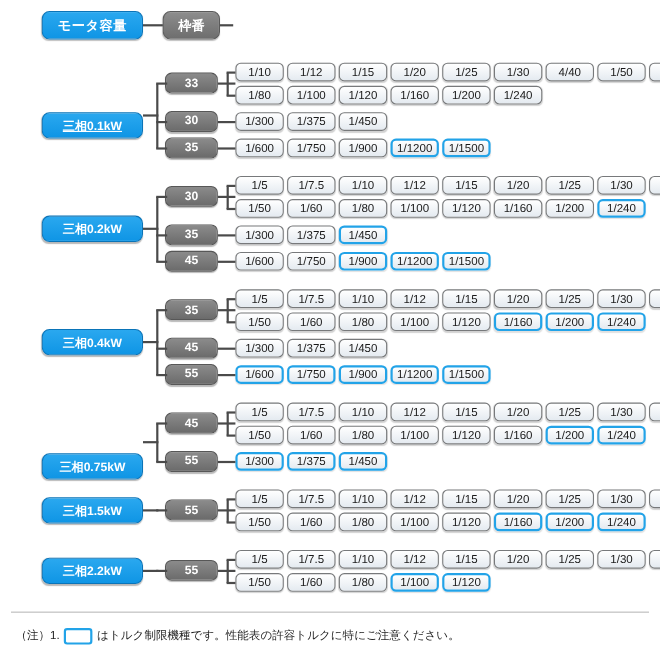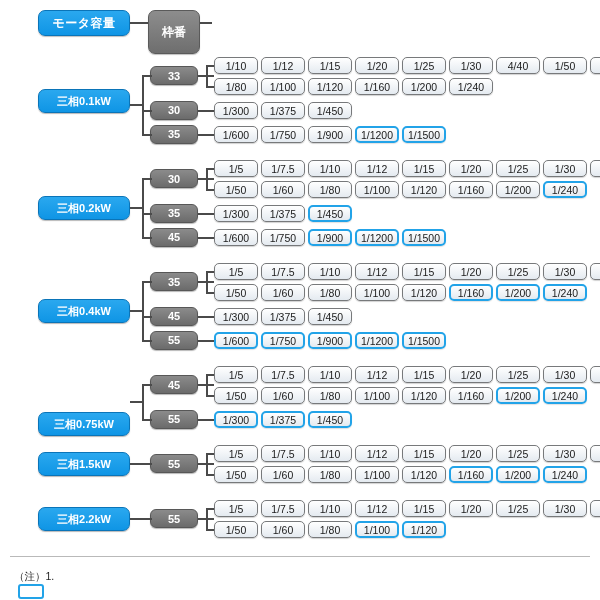--- a/index.html
+++ b/index.html
@@ -17,21 +17,21 @@
   .hdr-motor{
     left:38px;top:10px;width:92px;height:26px;
     background:linear-gradient(#2aa8ef,#0f95e5);
     border:1px solid #0a74b8;border-radius:7px;
     color:#ffffff;font-size:12px;font-weight:bold;
     display:flex;align-items:center;justify-content:center;
     letter-spacing:.5px;
     box-shadow:0 1px 1px rgba(0,0,0,.25);
   }
   .hdr-frame{
-    left:148px;top:10px;width:52px;height:44px;
+    left:148px;top:10px;width:52px;height:26px;
     background:linear-gradient(#8d8d8d,#6e6e6e);
     border:1px solid #5a5a5a;border-radius:7px;
     color:#ffffff;font-size:12px;font-weight:bold;
     display:flex;align-items:center;justify-content:center;
     box-shadow:0 1px 1px rgba(0,0,0,.25);
   }
   .hdr-ratio{
     left:212px;top:10px;width:346px;height:26px;
     background:#bcdcf0;border:1px solid #6d6d6d;border-radius:8px;
     color:#1a1a1a;font-size:13px;font-weight:bold;
@@ -76,21 +76,21 @@
 
   
   .ln-h{background:#4a4a4a;height:2px;}
   .ln-v{background:#4a4a4a;width:2px;}
 
   
   .rule{left:10px;width:580px;height:1px;background:#b9b9b9;top:556px;}
   .note{
     left:14px;top:570px;width:560px;height:16px;
     font-size:10.5px;color:#1f1f1f;
-    display:flex;white-space:nowrap;flex-direction:column;
+    display:flex;align-items:center;white-space:nowrap;
   }
   .note-box{
     display:inline-block;width:22px;height:11px;
     border:2px solid #22a3e8;border-radius:3px;background:#ffffff;
     margin:0 4px;vertical-align:middle;flex:0 0 auto;
   }
 </style>
 </head>
 <body>
 
@@ -127,21 +127,21 @@
       <div class="abs chip" style="left: 308px; top: 102px;">1/450</div>
       <div class="abs frame" style="top: 100.5px;">30</div>
       <div class="abs ln-h" style="left: 198px; top: 109.5px; width: 16px;"></div>
       <div class="abs chip" style="left: 214px; top: 126px;">1/600</div>
       <div class="abs chip" style="left: 261px; top: 126px;">1/750</div>
       <div class="abs chip" style="left: 308px; top: 126px;">1/900</div>
       <div class="abs chip hl" style="left: 355px; top: 126px;">1/1200</div>
       <div class="abs chip hl" style="left: 402px; top: 126px;">1/1500</div>
       <div class="abs frame" style="top: 124.5px;">35</div>
       <div class="abs ln-h" style="left: 198px; top: 133.5px; width: 16px;"></div>
-      <div class="abs motor" style="top: 89px;">三相0.1kW</div>
+      <div class="abs motor" style="top: 102px; text-decoration: underline;">三相0.1kW</div>
       <div class="abs ln-h" style="left: 130px; top: 104.25px; width: 14px;"></div>
       <div class="abs ln-v" style="left: 142px; top: 76px; height: 58.5px;"></div>
       <div class="abs ln-h" style="left: 142px; top: 75px; width: 10px;"></div>
       <div class="abs ln-h" style="left: 142px; top: 109.5px; width: 10px;"></div>
       <div class="abs ln-h" style="left: 142px; top: 133.5px; width: 10px;"></div>
       <div class="abs chip" style="left: 214px; top: 160px;">1/5</div>
       <div class="abs chip" style="left: 261px; top: 160px;">1/7.5</div>
       <div class="abs chip" style="left: 308px; top: 160px;">1/10</div>
       <div class="abs chip" style="left: 355px; top: 160px;">1/12</div>
       <div class="abs chip" style="left: 402px; top: 160px;">1/15</div>
@@ -298,15 +298,16 @@
       <div class="abs ln-h" style="left: 206px; top: 528.5px; width: 8px;"></div>
       <div class="abs motor" style="top: 507px;">三相2.2kW</div>
       <div class="abs ln-h" style="left: 130px; top: 518px; width: 14px;"></div>
       <div class="abs ln-h" style="left: 142px; top: 518px; width: 10px;"></div>
     </div>
 
   <div class="abs rule"></div>
   <div class="abs note">
     <span>（注）1.</span>
     <span class="note-box"></span>
+    <span>はトルク制限機種です。性能表の許容トルクに特にご注意ください。</span>
   </div>
 
 </div>
 
 </body></html>

